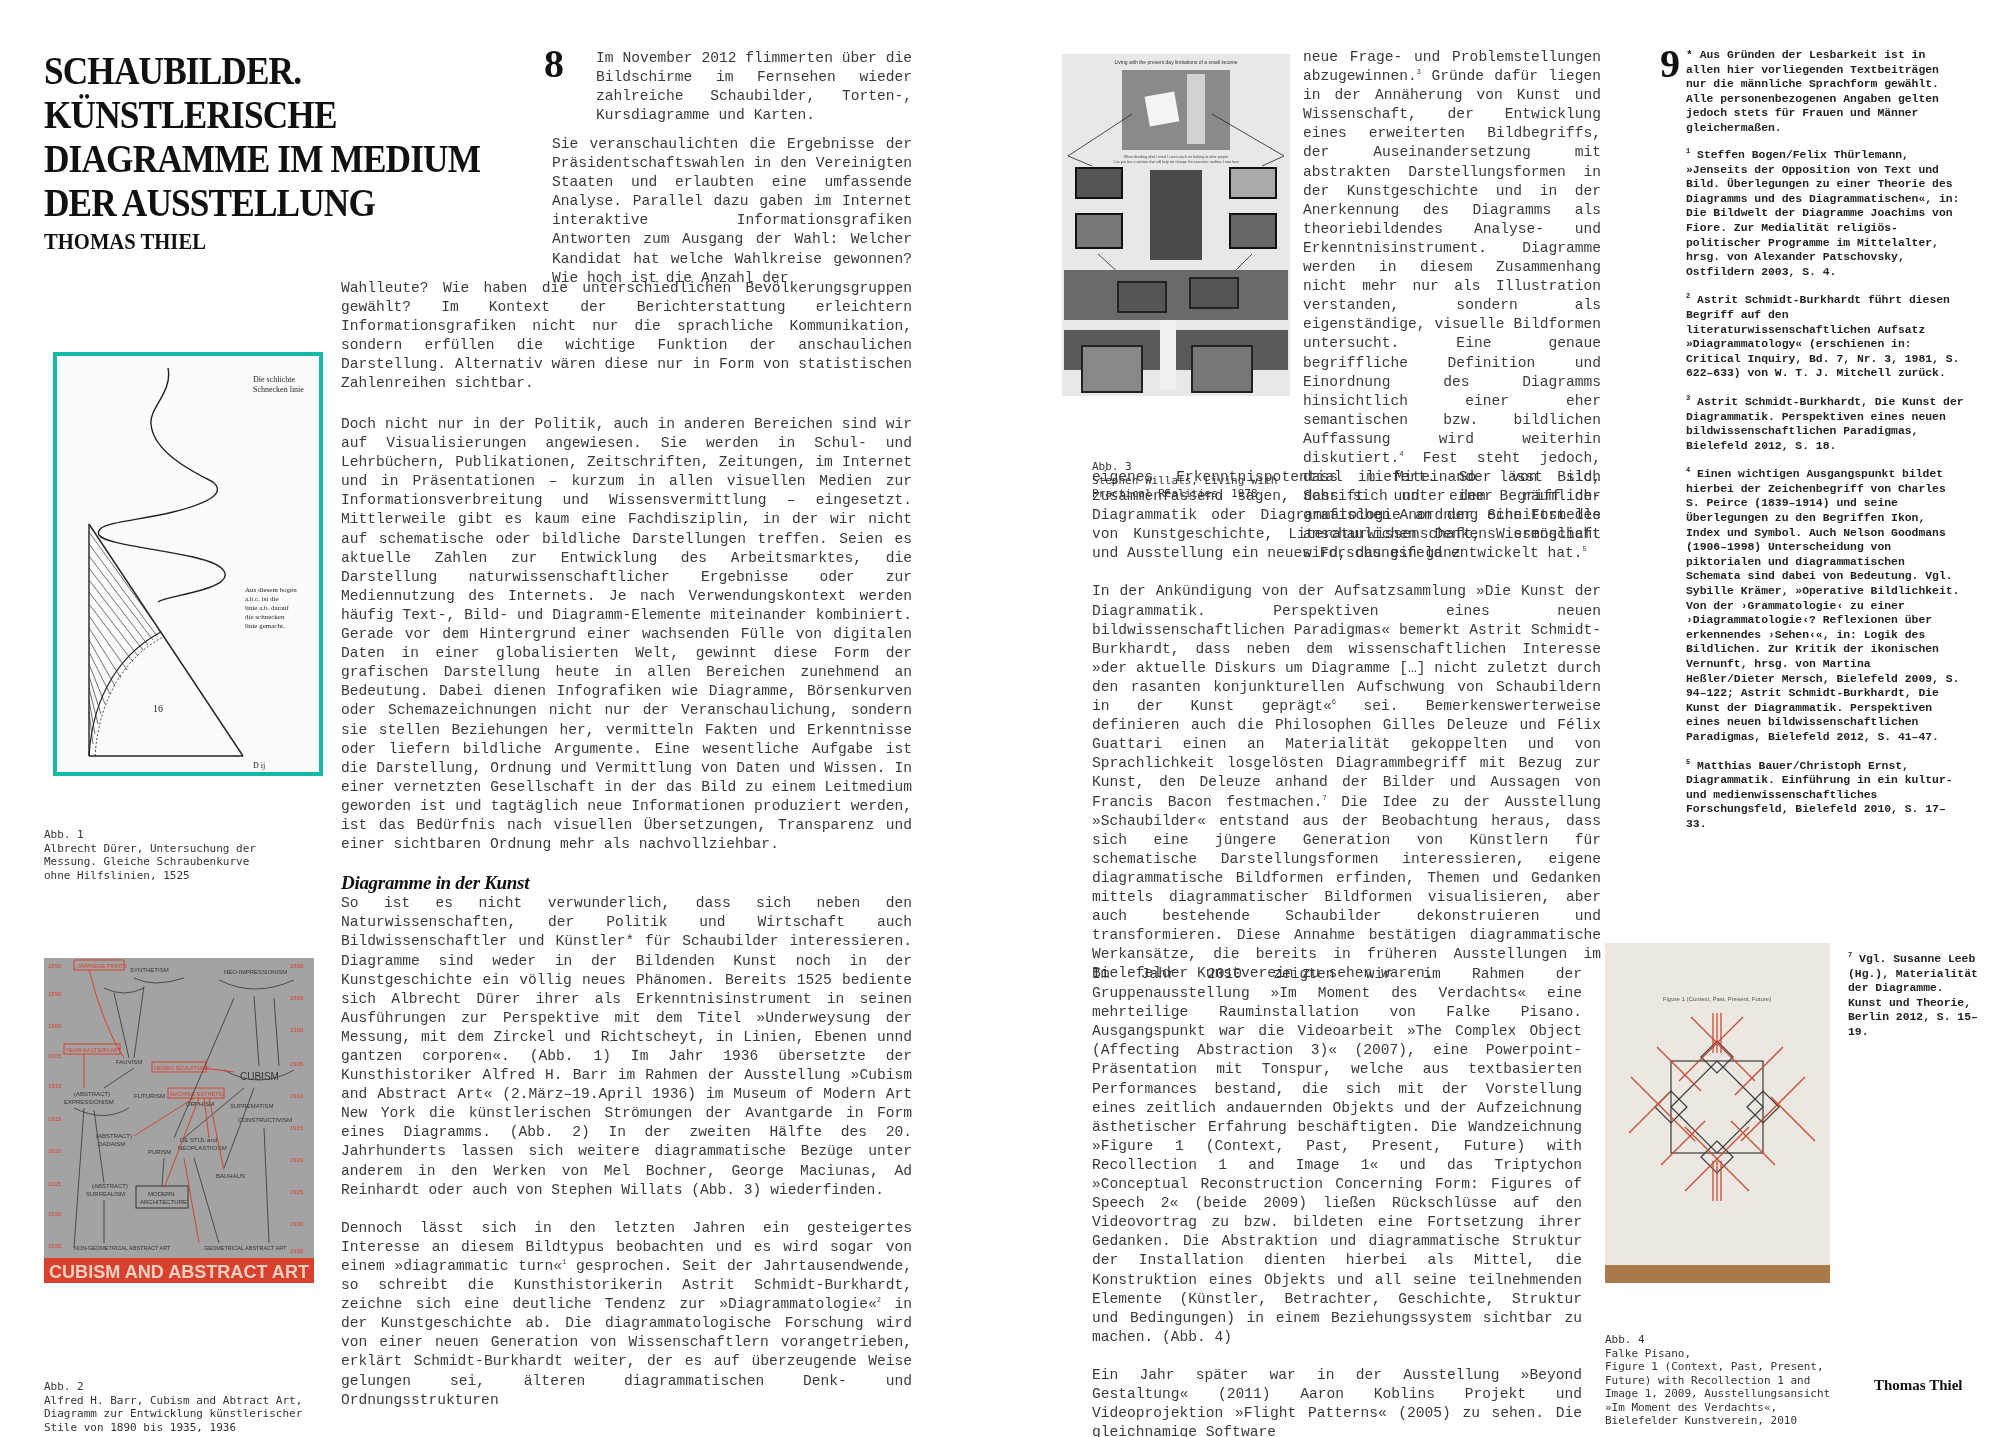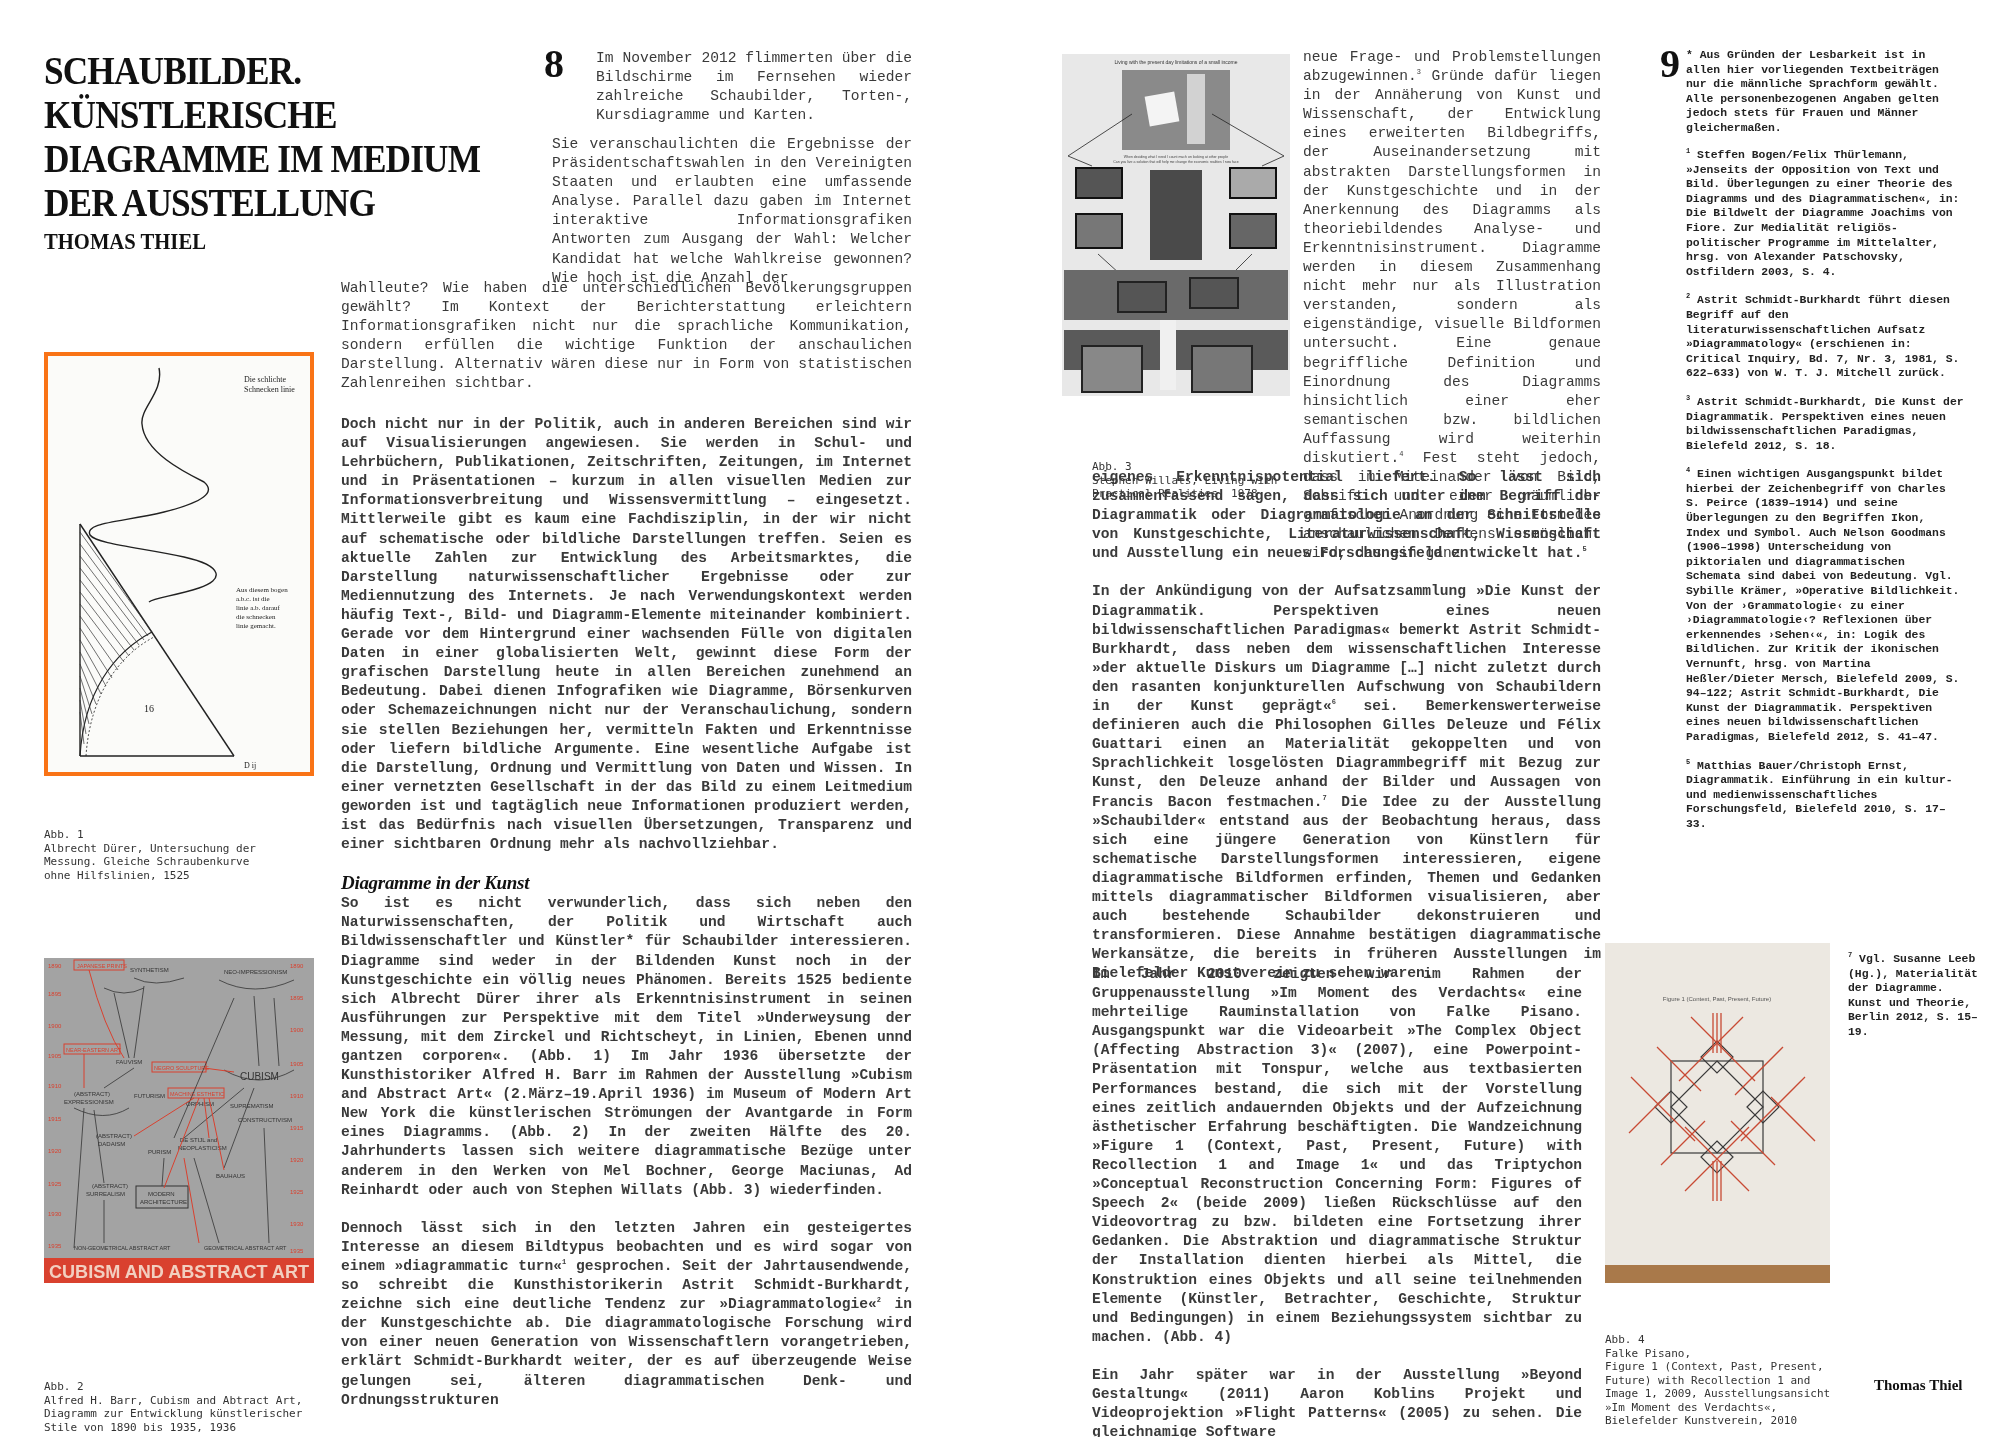--- a/index.html
+++ b/index.html
@@ -3,21 +3,21 @@
 <meta charset="utf-8">
 <style>
   html, body { margin: 0; padding: 0; background: #ffffff; }
   body { width: 2000px; height: 1437px; position: relative; overflow: hidden; color: #2a2a2a; }
   .abs { position: absolute; }
   .title { left: 44px; top: 48px; width: 520px; font-family: "Liberation Serif", "DejaVu Serif", serif; font-weight: bold; font-size: 41px; line-height: 44px; color: #111; letter-spacing: -1px; transform: scaleX(0.86); transform-origin: left top; }
   .title .line { display: block; white-space: nowrap; }
   .author { left: 44px; top: 228px; font-family: "Liberation Serif", serif; font-weight: bold; font-size: 24px; color: #111; transform: scaleX(0.86); transform-origin: left top; }
   .pagenum { font-family: "Liberation Serif", serif; font-weight: bold; font-size: 40px; color: #111; line-height: 40px; }
   .body { font-family: "Liberation Mono", "DejaVu Sans Mono", monospace; font-size: 14.6px; line-height: 19.1px; color: #3a3a3a; text-align: justify; }
-  .body p { margin: 0 0 19px 0; font-weight: bold; }
+  .body p { margin: 0 0 19px 0; }
   .h2 { font-family: "Liberation Serif", serif; font-weight: bold; font-size: 19px; color: #111; margin: 0 0 2px 0; letter-spacing: -0.3px; }
   .caption { font-family: "DejaVu Sans Mono", "Liberation Mono", monospace; font-size: 11px; line-height: 13.5px; color: #333; margin-top: 36px; }
   .caption div { white-space: nowrap; }
   .notes { font-family: "Liberation Mono", monospace; font-weight: bold; font-size: 11.4px; line-height: 14.6px; color: #222; }
   .notes p { margin: 0 0 14px 0; }
   .notes sup, .body sup { font-size: 7px; vertical-align: super; line-height: 0; }
   .figure { background: #f2f2f2; overflow: hidden; }
   .signature { font-family: "Liberation Serif", serif; font-weight: bold; font-size: 15px; color: #111; }
 </style>
 </head>
@@ -37,21 +37,21 @@
 <div class="abs body" style="left:552px; top:127px; width:360px;margin-top:8px;">Sie veranschaulichten die Ergebnisse der Präsidentschaftswahlen in den Vereinigten Staaten und erlaubten eine umfassende Analyse. Parallel dazu gaben im Internet interaktive Informationsgrafiken Antworten zum Ausgang der Wahl: Welcher Kandidat hat welche Wahlkreise gewonnen? Wie hoch ist die Anzahl der</div>
 <div class="abs body" style="left:341px; top:279px; width:571px;">Wahlleute? Wie haben die unterschiedlichen Bevölkerungsgruppen gewählt? Im Kontext der Berichterstattung erleichtern Informationsgrafiken nicht nur die sprachliche Kommunikation, sondern erfüllen die wichtige Funktion der anschaulichen Darstellung. Alternativ wären diese nur in Form von statistischen Zahlenreihen sichtbar.</div>
 
 <div class="abs body" style="left:341px; top:415px; width:571px;">
   <p>Doch nicht nur in der Politik, auch in anderen Bereichen sind wir auf Visualisierungen angewiesen. Sie werden in Schul- und Lehrbüchern, Publikationen, Zeitschriften, Zeitungen, im Internet und in Präsentationen – kurzum in allen visuellen Medien zur Informationsverbreitung und Wissensvermittlung – eingesetzt. Mittlerweile gibt es kaum eine Fachdisziplin, in der wir nicht auf schematische oder bildliche Darstellungen treffen. Seien es aktuelle Zahlen zur Entwicklung des Arbeitsmarktes, die Darstellung naturwissenschaftlicher Ergebnisse oder zur Mediennutzung des Internets. Je nach Verwendungskontext werden häufig Text-, Bild- und Diagramm-Elemente miteinander kombiniert. Gerade vor dem Hintergrund einer wachsenden Fülle von digitalen Daten in einer globalisierten Welt, gewinnt diese Form der grafischen Darstellung heute in allen Bereichen zunehmend an Bedeutung. Dabei dienen Infografiken wie Diagramme, Börsenkurven oder Schemazeichnungen nicht nur der Veranschaulichung, sondern sie stellen Beziehungen her, vermitteln Fakten und Erkenntnisse oder liefern bildliche Argumente. Eine wesentliche Aufgabe ist die Darstellung, Ordnung und Vermittlung von Daten und Wissen. In einer vernetzten Gesellschaft in der das Bild zu einem Leitmedium geworden ist und tagtäglich neue Informationen produziert werden, ist das Bedürfnis nach visuellen Übersetzungen, Transparenz und einer sichtbaren Ordnung mehr als nachvollziehbar.</p>
   <div class="h2" style="margin-top:6px;font-style:italic;">Diagramme in der Kunst</div>
   <p>So ist es nicht verwunderlich, dass sich neben den Naturwissenschaften, der Politik und Wirtschaft auch Bildwissenschaftler und Künstler* für Schaubilder interessieren. Diagramme sind weder in der Bildenden Kunst noch in der Kunstgeschichte ein völlig neues Phänomen. Bereits 1525 bediente sich Albrecht Dürer ihrer als Erkenntnisinstrument in seinen Ausführungen zur Perspektive mit dem Titel »Underweysung der Messung, mit dem Zirckel und Richtscheyt, in Linien, Ebenen unnd gantzen corporen«. (Abb. 1) Im Jahr 1936 übersetzte der Kunsthistoriker Alfred H. Barr im Rahmen der Ausstellung »Cubism and Abstract Art« (2.März–19.April 1936) im Museum of Modern Art New York die künstlerischen Strömungen der Avantgarde in Form eines Diagramms. (Abb. 2) In der zweiten Hälfte des 20. Jahrhunderts lassen sich weitere diagrammatische Bezüge unter anderem in den Werken von Mel Bochner, George Maciunas, Ad Reinhardt oder auch von Stephen Willats (Abb. 3) wiederfinden.</p>
   <p><span>Dennoch lässt sich in den letzten Jahren ein gesteigertes Interesse an diesem Bildtypus beobachten und es wird sogar von einem »diagrammatic turn«</span><sup>1</sup><span> gesprochen. Seit der Jahrtausendwende, so schreibt die Kunsthistorikerin Astrit Schmidt-Burkhardt, zeichne sich eine deutliche Tendenz zur »Diagrammatologie«</span><sup>2</sup><span> in der Kunstgeschichte ab. Die diagrammatologische Forschung wird von einer neuen Generation von Wissenschaftlern vorangetrieben, erklärt Schmidt-Burkhardt weiter, der es auf überzeugende Weise gelungen sei, älteren diagrammatischen Denk- und Ordnungsstrukturen</span></p>
 </div>
 
-<div class="abs figure" style="left:44px; top:352px; width:270px; height:424px; background:#f97316;">
+<div class="abs figure" style="left:53px; top:352px; width:270px; height:424px; background:#14b8a6;">
   <svg width="270" height="424" viewBox="0 0 270 424">
     <rect x="4" y="4" width="262" height="416" fill="#fbfbf9"></rect>
     <path d="M115 16 C120 40, 96 56, 98 72 C100 100, 140 120, 160 130 C172 140, 160 150, 120 160 C80 170, 40 170, 46 183 C52 192, 100 196, 140 205 C180 214, 180 228, 155 236 C130 244, 110 246, 105 250" fill="none" stroke="#222" stroke-width="1.4"></path>
     <line x1="36" y1="172" x2="36" y2="404" stroke="#222" stroke-width="1.4"></line>
     <line x1="36" y1="404" x2="190" y2="404" stroke="#222" stroke-width="1.4"></line>
     <line x1="36" y1="172" x2="190" y2="404" stroke="#222" stroke-width="1.4"></line>
     <path d="M36 404 C40 340, 70 300, 108 280" fill="none" stroke="#222" stroke-width="1.2"></path>
     <path d="M42 404 C46 344, 74 304, 110 285" fill="none" stroke="#222" stroke-width="0.8" stroke-dasharray="2 2"></path>
     <g stroke="#333" stroke-width="0.7">
       <line x1="36" y1="180" x2="108" y2="280"></line>

